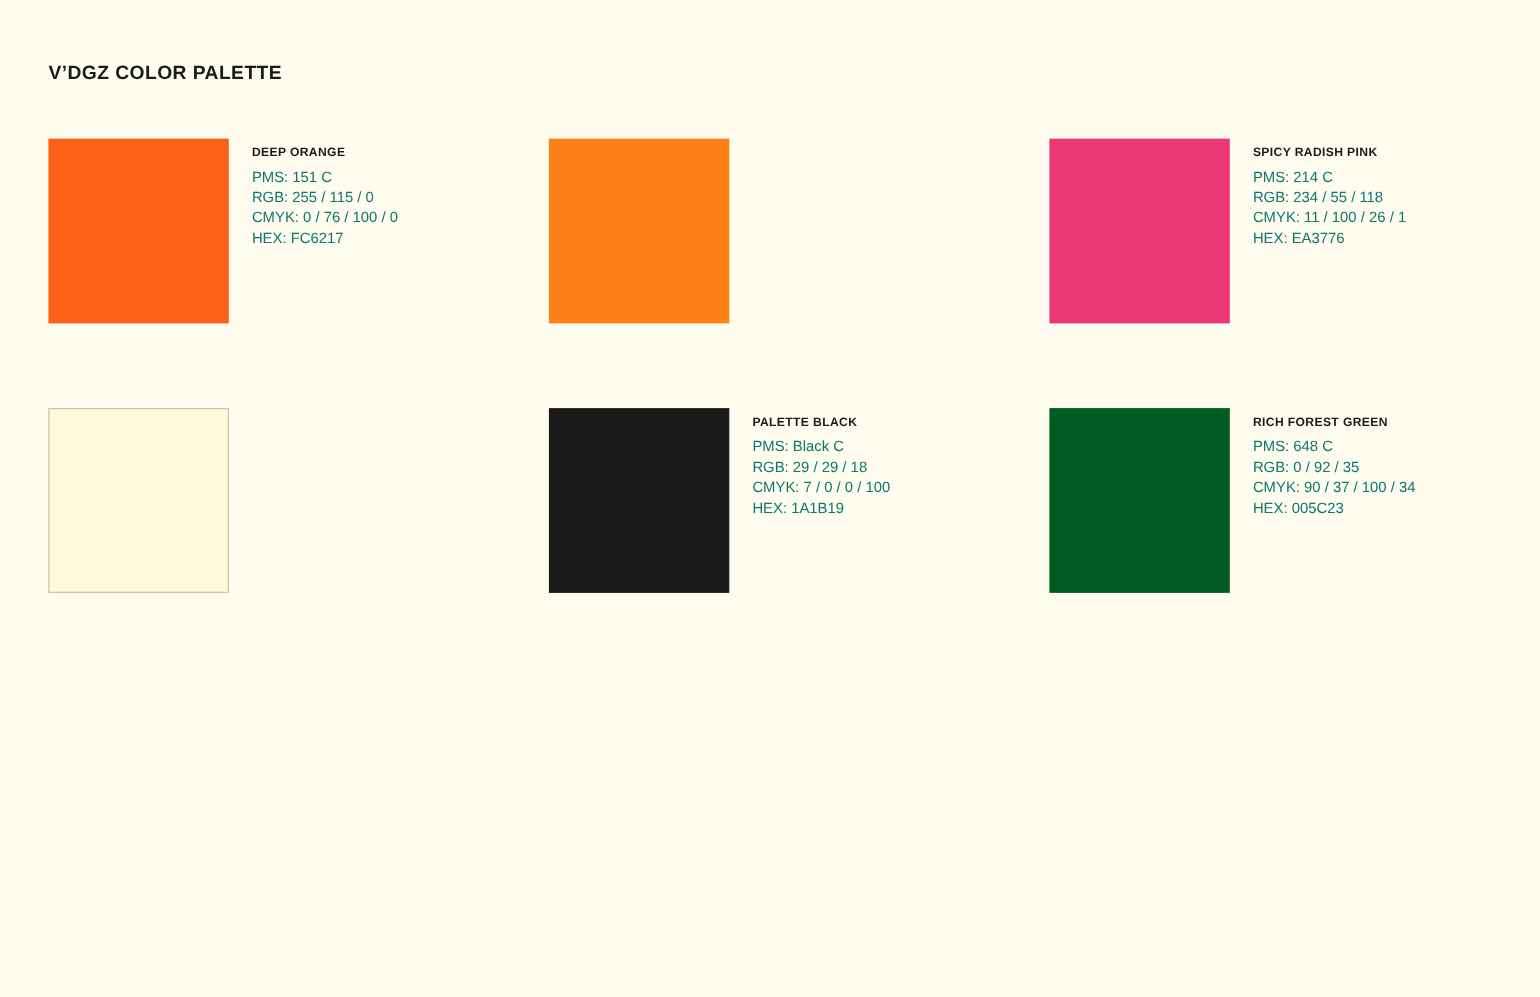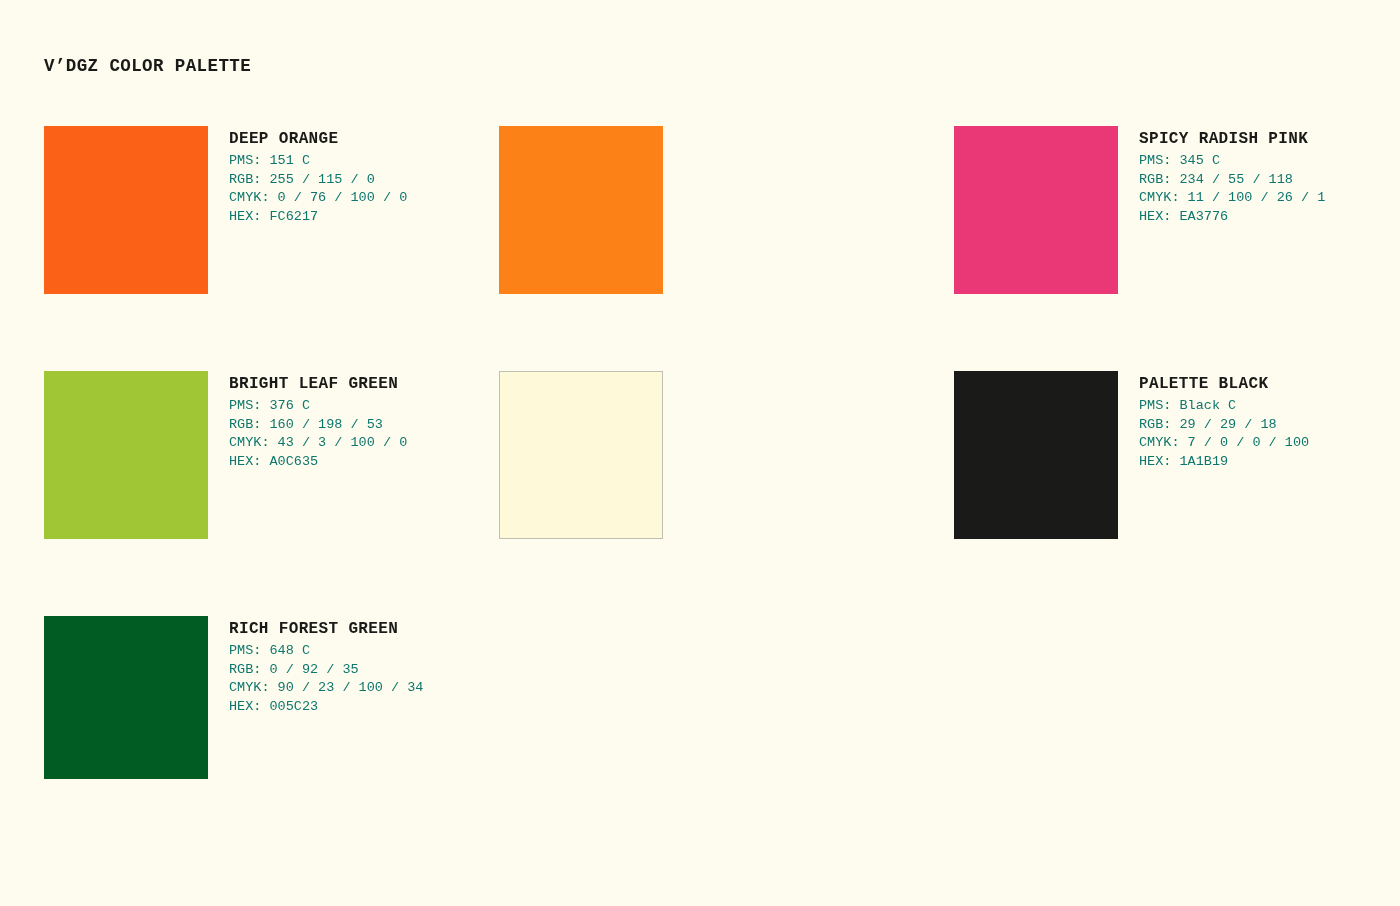--- a/index.html
+++ b/index.html
@@ -13,21 +13,20 @@
     font-family: "Liberation Sans", sans-serif;
     color: #1A1B19;
     overflow: hidden;
   }
 
   .page {
     position: relative;
     width: 1212px;
     height: 906px;
     box-sizing: border-box;
-    font-family: Liberation Mono, monospace;
   }
 
   .page-title {
     position: absolute;
     left: 44px;
     top: 44px;
     font-size: 17.5px;
     font-weight: bold;
     letter-spacing: 0.4px;
     color: #1A1B19;
@@ -61,21 +60,21 @@
   .swatch-chip.bordered {
     border: 1px solid #BFBFB3;
   }
 
   .swatch-info {
     padding-top: 5px;
     min-width: 0;
   }
 
   .swatch-name {
-    font-size: 16px;
+    font-size: 11px;
     font-weight: bold;
     letter-spacing: 0.35px;
     line-height: 16px;
     margin-bottom: 5px;
     color: #1A1B19;
     white-space: nowrap;
   }
 
   .swatch-line {
     font-size: 13.5px;
@@ -108,34 +107,24 @@
           <div class="swatch-line">HEX: FC6217</div>
         </div>
       </div>
       <div class="swatch-cell">
         <div class="swatch-chip" style="background: rgb(252, 130, 24);"></div>
       </div>
       <div class="swatch-cell">
         <div class="swatch-chip" style="background: rgb(234, 55, 118);"></div>
         <div class="swatch-info">
           <div class="swatch-name">SPICY RADISH PINK</div>
-          <div class="swatch-line">PMS: 345 C</div>
+          <div class="swatch-line">PMS: 214 C</div>
           <div class="swatch-line">RGB: 234 / 55 / 118</div>
           <div class="swatch-line">CMYK: 11 / 100 / 26 / 1</div>
           <div class="swatch-line">HEX: EA3776</div>
-        </div>
-      </div>
-      <div class="swatch-cell">
-        <div class="swatch-chip" style="background: rgb(160, 198, 53);"></div>
-        <div class="swatch-info">
-          <div class="swatch-name">BRIGHT LEAF GREEN</div>
-          <div class="swatch-line">PMS: 376 C</div>
-          <div class="swatch-line">RGB: 160 / 198 / 53</div>
-          <div class="swatch-line">CMYK: 43 / 3 / 100 / 0</div>
-          <div class="swatch-line">HEX: A0C635</div>
         </div>
       </div>
       <div class="swatch-cell">
         <div class="swatch-chip bordered" style="background: rgb(254, 249, 216);"></div>
       </div>
       <div class="swatch-cell">
         <div class="swatch-chip" style="background: rgb(26, 27, 25);"></div>
         <div class="swatch-info">
           <div class="swatch-name">PALETTE BLACK</div>
           <div class="swatch-line">PMS: Black C</div>
@@ -143,19 +132,19 @@
           <div class="swatch-line">CMYK: 7 / 0 / 0 / 100</div>
           <div class="swatch-line">HEX: 1A1B19</div>
         </div>
       </div>
       <div class="swatch-cell">
         <div class="swatch-chip" style="background: rgb(0, 92, 35);"></div>
         <div class="swatch-info">
           <div class="swatch-name">RICH FOREST GREEN</div>
           <div class="swatch-line">PMS: 648 C</div>
           <div class="swatch-line">RGB: 0 / 92 / 35</div>
-          <div class="swatch-line">CMYK: 90 / 23 / 100 / 34</div>
+          <div class="swatch-line">CMYK: 90 / 37 / 100 / 34</div>
           <div class="swatch-line">HEX: 005C23</div>
         </div>
       </div>
     </div>
 
 </div>
 
 </body></html>

